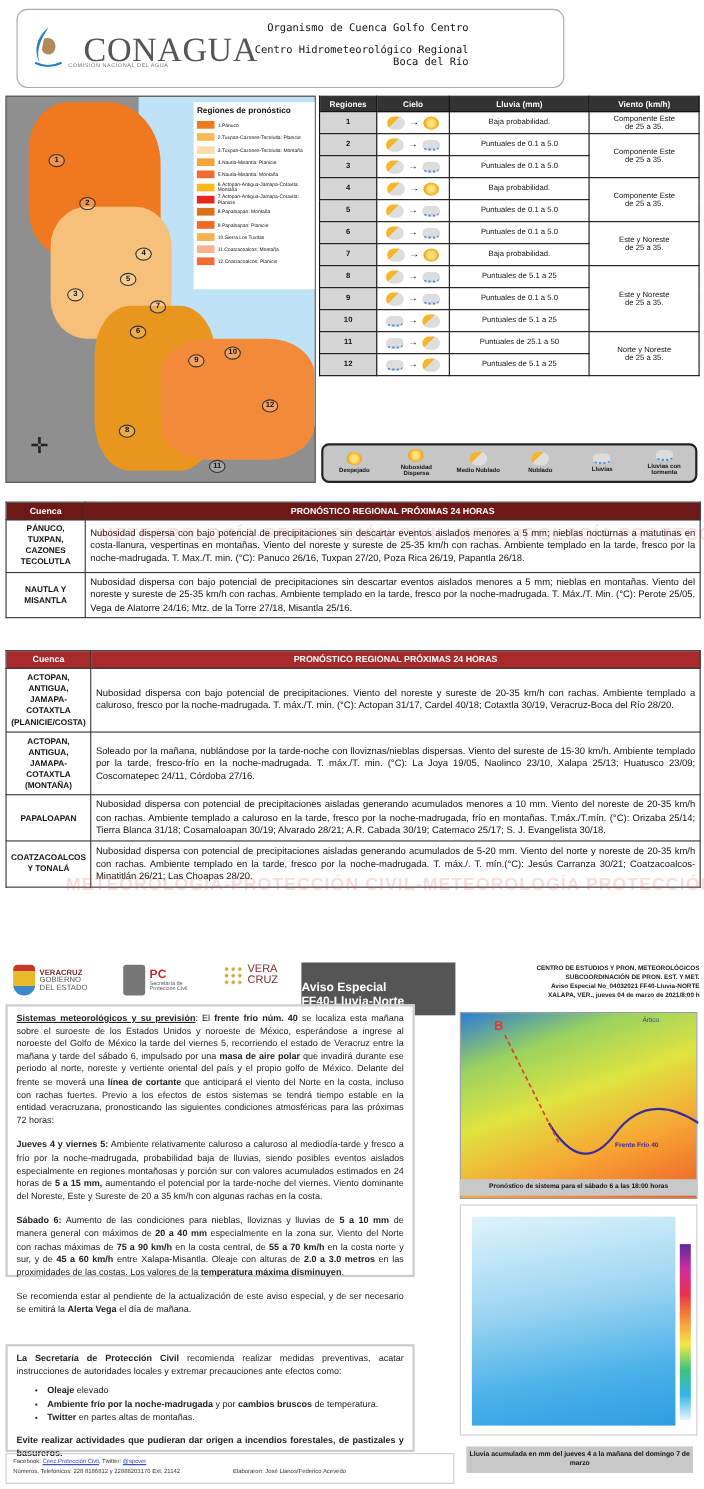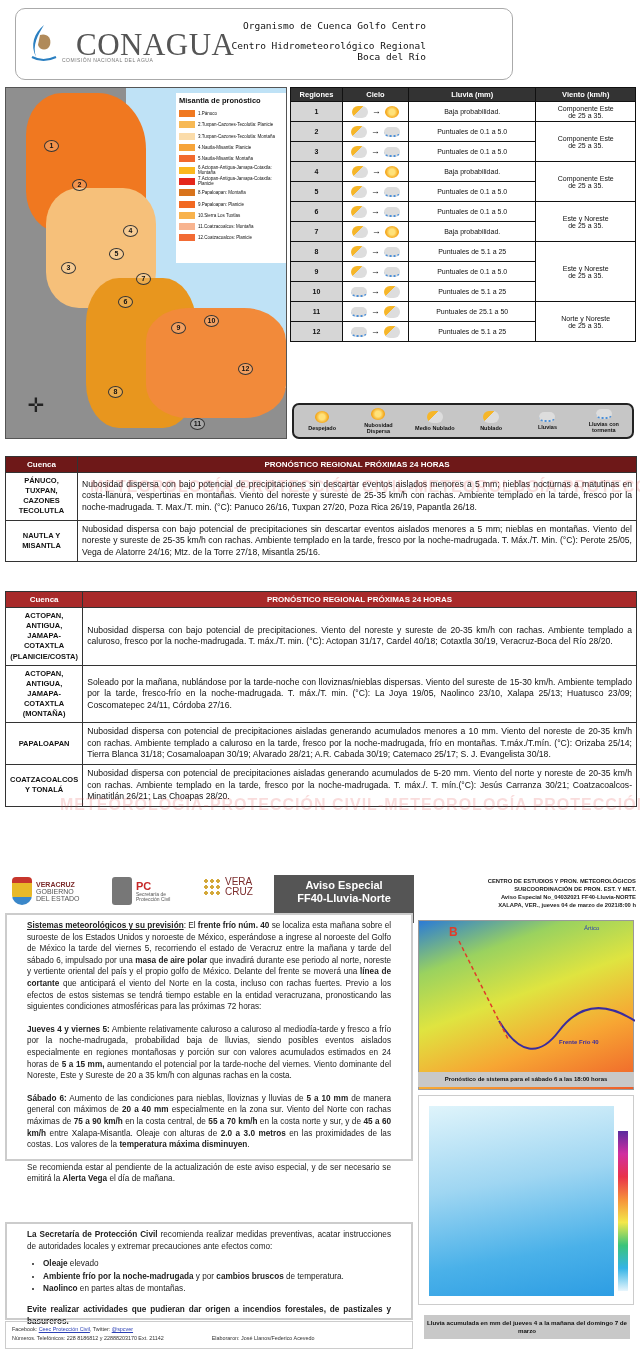--- a/index.html
+++ b/index.html
@@ -36,26 +36,26 @@
 .leg2 .it{display:flex;flex-direction:column;align-items:center;font-size:5.5px;font-weight:bold;text-align:center;width:50px}
 .leg2 .it .ic{margin-bottom:2px}
 .sec{position:absolute;left:5px;width:632px;border-collapse:collapse;font-size:8.6px}
 .sec th{color:#fff;font-weight:bold;height:16px;font-size:8px;border:1px solid #333}
 .sec td{border:1px solid #333;padding:3px 4px;line-height:1.35;text-align:justify}
 .sec td.cu{width:72px;text-align:center;font-weight:bold;font-size:7.5px}
 .aviso-top{position:absolute;left:0;top:875px;width:640px;height:35px}
 .gob{position:absolute;top:2px;display:flex;align-items:center;gap:4px}
 .shield{width:20px;height:28px;border-radius:4px 4px 10px 10px}
 .gt{font-size:7px;line-height:1;font-weight:bold}
-.avb{position:absolute;left:274px;top:0;width:140px;height:48px;background:#555;color:#fff;text-align:center;font-weight:bold;font-size:9px;line-height:13px;padding-top:4px}
+.avb{position:absolute;left:274px;top:0;width:140px;height:48px;background:#555;color:#fff;font-weight:bold;font-size:9px;line-height:13px;padding-top:17px}
 .avr{position:absolute;left:418px;top:2px;width:218px;font-size:5.8px;text-align:right;line-height:8px;font-weight:bold;color:#222}
-.box{position:absolute;left:5px;width:408px;border:2px solid #ccc;background:#fff;font-size:8.2px;line-height:11.6px;padding:5px 20px;text-align:justify;color:#222}
+.box{position:absolute;left:5px;width:372px;border:2px solid #ccc;background:#fff;font-size:8.2px;line-height:11.6px;padding:5px 8px;text-align:justify;color:#222}
 .box p{margin-bottom:11px}
 .box ul{margin:6px 0 9px 16px}
-.box li{margin:1px 0}
+.box li{margin:1px 12px}
 .u{text-decoration:underline;font-weight:bold}
 .foot{position:absolute;left:5px;top:1321px;width:408px;height:28px;border:1px solid #ccc;font-size:5.4px;padding:3px 6px;line-height:9px;color:#333}
 .foot a{color:#2a3fb5;text-decoration:underline}
 .img1{position:absolute;left:418px;top:920px;width:216px;height:170px;background:linear-gradient(160deg,#2b7bd6 0%,#9ad25f 22%,#dfe440 45%,#f7a633 70%,#ef5d2a 100%);border:1px solid #999}
 .cap1{position:absolute;left:418px;top:1072px;width:216px;height:15px;background:#c8c8c8;font-size:6px;text-align:center;line-height:15px;font-weight:bold}
 .img2{position:absolute;left:418px;top:1095px;width:216px;height:210px;background:#fff;border:1px solid #ccc}
 .img2 .pr{position:absolute;left:10px;top:10px;width:185px;height:190px;background:linear-gradient(170deg,#dff4fb 0%,#9fd6f2 40%,#4ab1e9 75%,#2d9de3 100%)}
 .img2 .bar{position:absolute;left:199px;top:35px;width:10px;height:160px;background:linear-gradient(#5a2b9e,#d12ea0,#e9324a,#f6913a,#f3e84a,#3bc47a,#34b4e6,#e8f6fd)}
 .cap2{position:absolute;left:424px;top:1315px;width:206px;height:24px;background:#c8c8c8;font-size:6.2px;text-align:center;line-height:8px;padding-top:4px;font-weight:bold}
 .wm{position:absolute;color:rgba(220,60,60,0.18);font-size:16px;font-weight:bold;letter-spacing:1px;white-space:nowrap}
@@ -79,21 +79,21 @@
   <div class="t" style="top:84px;left:60px;width:420px;font-size:7px">México</div>
 </div>
 
 <div class="map">
   <div class="sea"></div>
   <div class="land1"></div>
   <div class="land2"></div>
   <div class="land3"></div>
   <div class="land4"></div>
   <div class="legend">
-    <h4>Misantla de pronóstico</h4>
+    <h4>Regiones de pronóstico</h4>
     <div id="legend-list">
         <div class="li">
           <span class="sw" style="background:#f07820"></span>
           <span>1.Pánuco</span>
         </div>
         <div class="li">
           <span class="sw" style="background:#f7b955"></span>
           <span>2.Tuxpan-Cazones-Tecolutla: Planicie</span>
         </div>
         <div class="li">
@@ -368,21 +368,21 @@
   <p><b>Jueves 4 y viernes 5:</b><span> Ambiente relativamente caluroso a caluroso al mediodía-tarde y fresco a frío por la noche-madrugada, probabilidad baja de lluvias, siendo posibles eventos aislados especialmente en regiones montañosas y porción sur con valores acumulados estimados en 24 horas de </span><b>5 a 15 mm,</b><span> aumentando el potencial por la tarde-noche del viernes. Viento dominante del Noreste, Este y Sureste de 20 a 35 km/h con algunas rachas en la costa.</span></p>
   <p><b>Sábado 6:</b><span> Aumento de las condiciones para nieblas, lloviznas y lluvias de </span><b>5 a 10 mm</b><span> de manera general con máximos de </span><b>20 a 40 mm</b><span> especialmente en la zona sur. Viento del Norte con rachas máximas de </span><b>75 a 90 km/h</b><span> en la costa central, de </span><b>55 a 70 km/h</b><span> en la costa norte y sur, y de </span><b>45 a 60 km/h</b><span> entre Xalapa-Misantla. Oleaje con alturas de </span><b>2.0 a 3.0 metros</b><span> en las proximidades de las costas. Los valores de la </span><b>temperatura máxima disminuyen</b><span>.</span></p>
   <p><span>Se recomienda estar al pendiente de la actualización de este aviso especial, y de ser necesario se emitirá la </span><b>Alerta Vega</b><span> el día de mañana.</span></p>
 </div>
 
 <div class="box" style="top:1222px;height:98px">
   <div><b>La Secretaría de Protección Civil</b><span> recomienda realizar medidas preventivas, acatar instrucciones de autoridades locales y extremar precauciones ante efectos como:</span></div>
   <ul>
     <li><b>Oleaje</b><span> elevado</span></li>
     <li><b>Ambiente frío por la noche-madrugada</b><span> y por </span><b>cambios bruscos</b><span> de temperatura.</span></li>
-    <li><b>Naolinco</b><span> en partes altas de montañas.</span></li>
+    <li><b>Twitter</b><span> en partes altas de montañas.</span></li>
   </ul>
   <b>Evite realizar actividades que pudieran dar origen a incendios forestales, de pastizales y basureros.</b>
 </div>
 
 <div class="foot">
   <div><span>Facebook: </span><a>Ceec Protección Civil</a><span>, Twitter: </span><a>@spcver</a></div>
   <div><span>Números. Telefónicos: 228 8186812 y 22888203170 Ext. 21142</span><span style="margin-left:48px">Elaboraron: José Llanos/Federico Acevedo</span></div>
 </div>
 
 <div class="img1">

